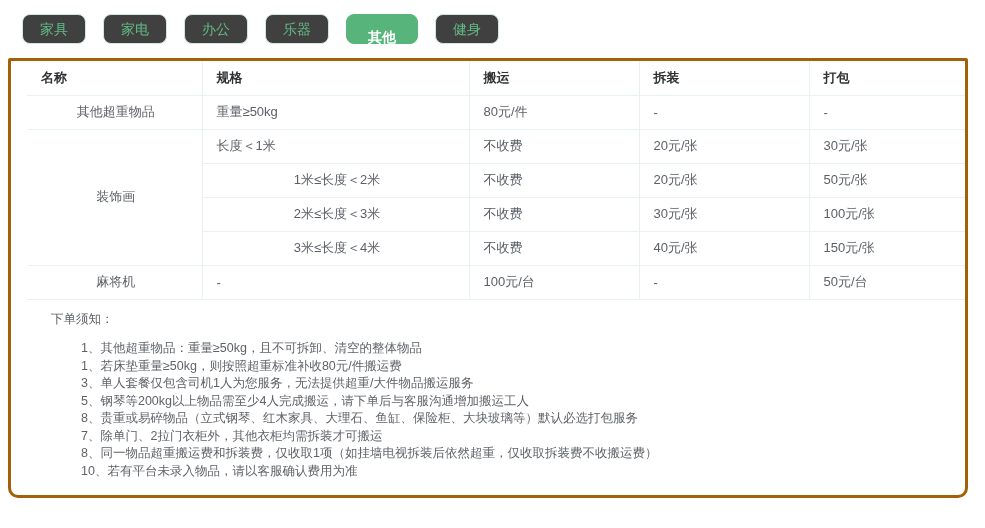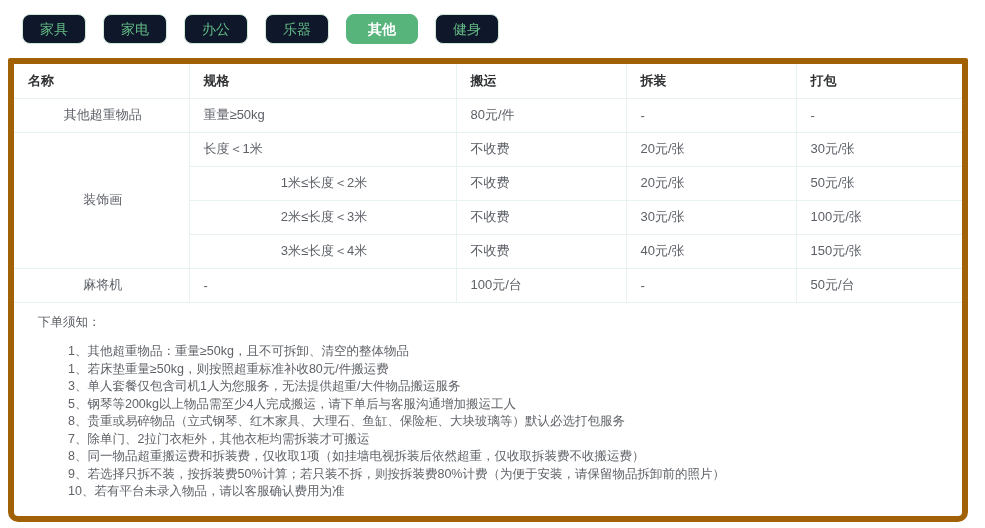--- a/index.html
+++ b/index.html
@@ -14,45 +14,46 @@
     display: flex;
     gap: 17px;
     padding: 14px 0 14px 22px;
     align-items: center;
   }
   .tab {
     height: 30px;
     padding: 0 17px;
     border-radius: 8px;
     border: 1px solid #cfe8d8;
-    background: #0f172a;
+    background: #404040;
     color: #62ba85;
     font-size: 14px;
     font-family: inherit;
     cursor: pointer;
     line-height: 28px;
     white-space: nowrap;
   }
   .tab.active {
     background: #57b57c;
     border-color: #57b57c;
     color: #ffffff;
     font-weight: bold;
-    padding: 0 21px;
+    padding: 8px 21px;
   }
   
   .card {
     margin-left: 8px;
     width: 960px;
-    border: 6px solid #a16207;
+    border: 3px solid #a16207;
     border-radius: 10px;
     border-top-left-radius: 2px;
     border-top-right-radius: 2px;
     background: #fff;
     overflow: hidden;
+    padding-left: 16px;
   }
   
   table {
     width: 100%;
     border-collapse: collapse;
     table-layout: fixed;
   }
   col.c1 { width: 175px; }
   col.c2 { width: 267px; }
   col.c3 { width: 170px; }
@@ -165,17 +166,16 @@
   <div class="notes">
     <div class="notes-title">下单须知：</div>
     <div>
         <div class="note-line">1、其他超重物品：重量≥50kg，且不可拆卸、清空的整体物品</div>
         <div class="note-line">1、若床垫重量≥50kg，则按照超重标准补收80元/件搬运费</div>
         <div class="note-line">3、单人套餐仅包含司机1人为您服务，无法提供超重/大件物品搬运服务</div>
         <div class="note-line">5、钢琴等200kg以上物品需至少4人完成搬运，请下单后与客服沟通增加搬运工人</div>
         <div class="note-line">8、贵重或易碎物品（立式钢琴、红木家具、大理石、鱼缸、保险柜、大块玻璃等）默认必选打包服务</div>
         <div class="note-line">7、除单门、2拉门衣柜外，其他衣柜均需拆装才可搬运</div>
         <div class="note-line">8、同一物品超重搬运费和拆装费，仅收取1项（如挂墙电视拆装后依然超重，仅收取拆装费不收搬运费）</div>
-        <div class="note-line">9、若选择只拆不装，按拆装费50%计算；若只装不拆，则按拆装费80%计费（为便于安装，请保留物品拆卸前的照片）</div>
         <div class="note-line">10、若有平台未录入物品，请以客服确认费用为准</div>
       </div>
   </div>
 </div>
 
 </body></html>

